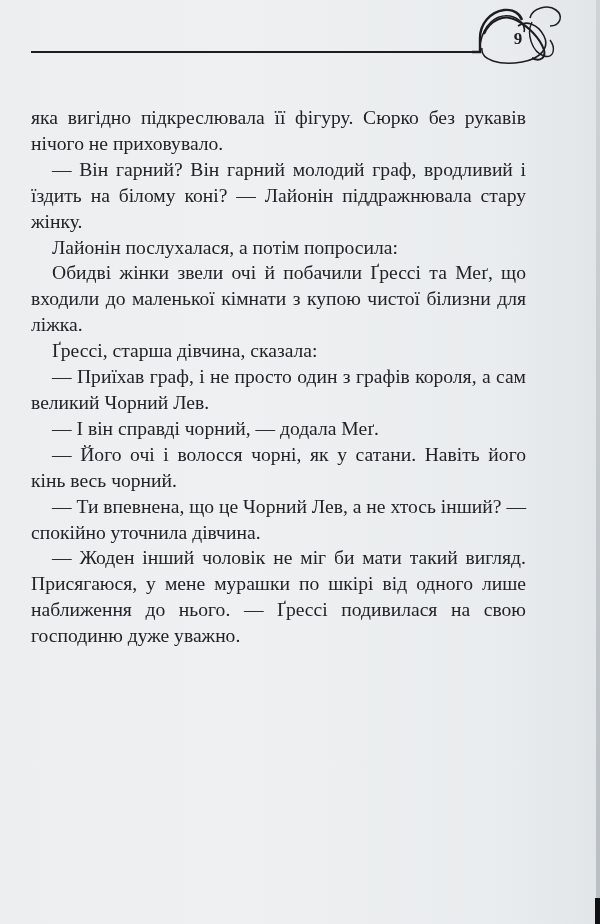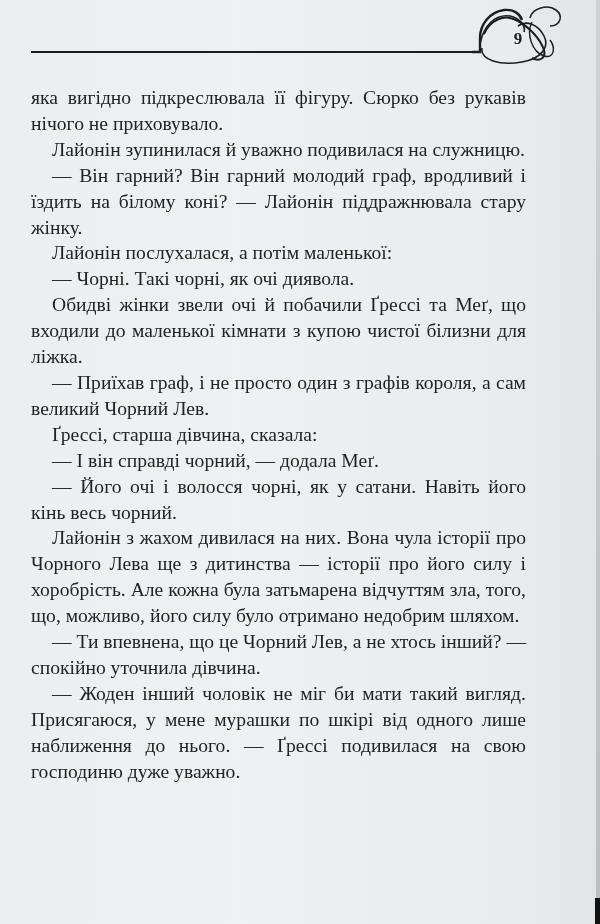--- a/index.html
+++ b/index.html
@@ -20,21 +20,21 @@
   .ornament { position: absolute; left: 470px; top: 4px; width: 112px; height: 62px; }
   .page-number {
     position: absolute; left: 507px; top: 29px; width: 22px; text-align: center;
     font-size: 17px; font-weight: bold; color: #1e1e20;
   }
   .body-text {
     position: absolute; left: 31px; top: 85px; width: 495px;
     font-size: 19.6px; line-height: 25.9px;
   }
   .para { margin: 0; text-indent: 21px; text-align: justify; }
-  .para.flush { text-indent: 0; }
+  .para.flush { text-indent: 0; margin-top: 20px; }
   .right-edge {
     position: absolute; right: 0; top: 0; width: 4px; height: 924px;
     background: linear-gradient(180deg, #cfd3d6, #b9bec2);
   }
   .corner {
     position: absolute; right: 0; bottom: 0; width: 5px; height: 26px; background: #111;
   }
 </style>
 </head>
 <body>
@@ -47,29 +47,26 @@
     <path d="M14 30 C20 16 34 10 46 16 C58 22 70 34 74 46 C76 54 70 58 62 54" fill="none" stroke="#1d1d1f" stroke-width="2"></path>
     <path d="M12 44 C10 56 30 62 52 58 C70 55 80 44 74 32 C68 20 56 16 48 22" fill="none" stroke="#1d1d1f" stroke-width="1.6"></path>
     <path d="M60 14 C62 4 78 0 86 6 C94 12 90 22 80 22" fill="none" stroke="#1d1d1f" stroke-width="1.6"></path>
     <path d="M62 18 C56 30 62 48 74 52 C84 55 86 44 80 36" fill="none" stroke="#1d1d1f" stroke-width="1.4"></path>
   </svg>
   <div class="page-number">9</div>
 </div>
 
 <div class="body-text">
   <p class="para flush">яка вигідно підкреслювала її фігуру. Сюрко без рукавів нічого не приховувало.</p>
-  <p class="para">Лайонін зупинилася й уважно подивилася на служницю.</p>
   <p class="para">— Він гарний? Він гарний молодий граф, вродливий і їздить на білому коні? — Лайонін піддражнювала стару жінку.</p>
-  <p class="para">Лайонін послухалася, а потім маленької:</p>
-  <p class="para">— Чорні. Такі чорні, як очі диявола.</p>
+  <p class="para">Лайонін послухалася, а потім попросила:</p>
   <p class="para">Обидві жінки звели очі й побачили Ґрессі та Меґ, що входили до маленької кімнати з купою чистої білизни для ліжка.</p>
+  <p class="para">Ґрессі, старша дівчина, сказала:</p>
   <p class="para">— Приїхав граф, і не просто один з графів короля, а сам великий Чорний Лев.</p>
-  <p class="para">Ґрессі, старша дівчина, сказала:</p>
   <p class="para">— І він справді чорний, — додала Меґ.</p>
   <p class="para">— Його очі і волосся чорні, як у сатани. Навіть його кінь весь чорний.</p>
-  <p class="para">Лайонін з жахом дивилася на них. Вона чула історії про Чорного Лева ще з дитинства — історії про його силу і хоробрість. Але кожна була затьмарена відчуттям зла, того, що, можливо, його силу було отримано недобрим шляхом.</p>
   <p class="para">— Ти впевнена, що це Чорний Лев, а не хтось інший? — спокійно уточнила дівчина.</p>
   <p class="para">— Жоден інший чоловік не міг би мати такий вигляд. Присягаюся, у мене мурашки по шкірі від одного лише наближення до нього. — Ґрессі подивилася на свою господиню дуже уважно.</p>
 
 </div>
 
 <div class="right-edge"></div>
 <div class="corner"></div>
 
 </body></html>

